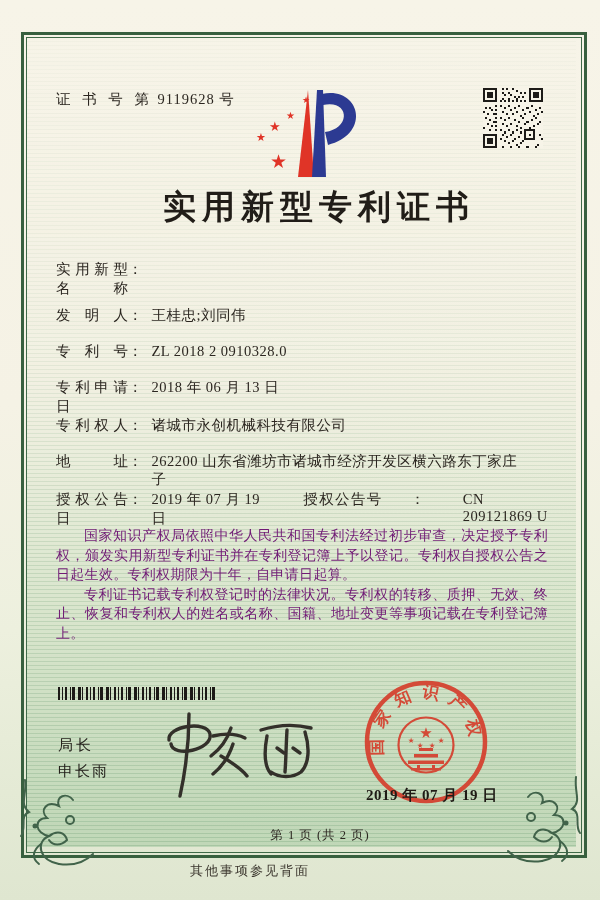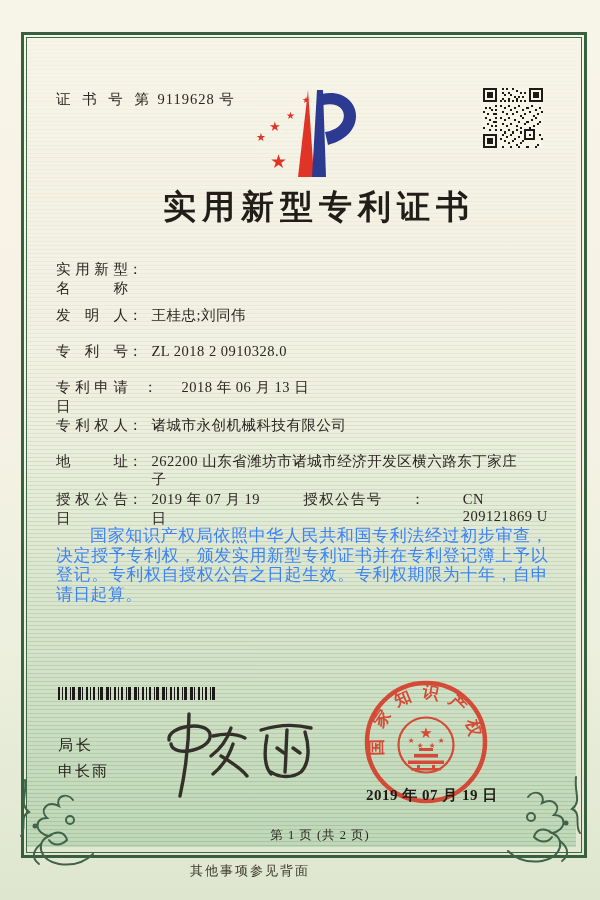--- a/index.html
+++ b/index.html
@@ -28,22 +28,22 @@
   .title{left:16px;top:185px;width:600px;text-align:center;font-size:33px;font-weight:bold;
          letter-spacing:6px;text-indent:6px;color:#211d18;}
   
   .frow{left:56px;width:492px;display:flex;align-items:baseline;font-size:14.5px;}
   .flabel{display:inline-block;width:72px;text-align:justify;text-align-last:justify;flex:none;}
   .fcolon{flex:none;margin-right:9px;}
   .fvalue{letter-spacing:.5px;}
   .addr-l2{display:block;}
   .pair2{display:flex;align-items:baseline;margin-left:36px;gap:29px;}
   .pair2 .flabel{width:78px;}
-  .body-par{left:56px;width:492px;font-size:17px;line-height:19.5px;text-align:justify;
-            color:#3b82f6;letter-spacing:.3px;}
+  .body-par{left:56px;width:492px;font-size:14px;line-height:19.5px;text-align:justify;
+            color:#701a75;letter-spacing:.3px;}
   .body-par p{margin:0;text-indent:2em;}
   .barcode{left:58px;top:687px;width:160px;height:13px;
     background:
       repeating-linear-gradient(90deg,#1c1a17 0 1.5px,transparent 1.5px 4px),
       repeating-linear-gradient(90deg,#1c1a17 0 2px,transparent 2px 7px);
   }
   .sig-title{left:58px;top:736px;font-size:15px;letter-spacing:3px;color:#23201b;}
   .sig-name{left:58px;top:762px;font-size:15px;letter-spacing:2px;color:#23201b;}
   .seal-date{left:366px;top:786px;font-size:15px;font-weight:bold;letter-spacing:.5px;color:#1f1b16;z-index:3;}
   .page-info{left:0;top:827px;width:600px;text-align:center;font-size:12.5px;letter-spacing:1px;margin-left:20px;}
@@ -96,21 +96,21 @@
 <div class="abs z1 frow" style="top:306px;">
   <span class="flabel">发 明 人</span>
     <span class="fcolon">：</span>
     <span class="fvalue">王桂忠;刘同伟</span>
 </div>
 <div class="abs z1 frow" style="top:342px;">
   <span class="flabel">专 利 号</span>
     <span class="fcolon">：</span>
     <span class="fvalue">ZL 2018 2 0910328.0</span>
 </div>
-<div class="abs z1 frow" style="top:378px;gap:15px;">
+<div class="abs z1 frow" style="top:378px;">
   <span class="flabel">专利申请日</span>
     <span class="fcolon">：</span>
     <span class="fvalue">2018 年 06 月 13 日</span>
 </div>
 <div class="abs z1 frow" style="top:416px;">
   <span class="flabel">专 利 权 人</span>
     <span class="fcolon">：</span>
     <span class="fvalue">诸城市永创机械科技有限公司</span>
 </div>
 <div class="abs z1 frow" style="top:452px;line-height:18px;">
@@ -124,20 +124,21 @@
     <span class="fvalue">2019 年 07 月 19 日</span>
   <span class="pair2">
     <span class="flabel">授权公告号</span>
       <span class="fcolon">：</span>
       <span class="fvalue">CN 209121869 U</span>
   </span>
 </div>
 
 <div class="abs z1 body-par" style="top:526px;">
   <p>国家知识产权局依照中华人民共和国专利法经过初步审查，决定授予专利权，颁发实用新型专利证书并在专利登记簿上予以登记。专利权自授权公告之日起生效。专利权期限为十年，自申请日起算。</p>
+  <p>专利证书记载专利权登记时的法律状况。专利权的转移、质押、无效、终止、恢复和专利权人的姓名或名称、国籍、地址变更等事项记载在专利登记簿上。</p>
 </div>
 
 <div class="abs z1 barcode"></div>
 
 <div class="abs z1 sig-title">局长</div>
 <div class="abs z1 sig-name">申长雨</div>
 
 <svg class="abs" style="left:155px;top:706px;z-index:2;" width="170" height="95" viewBox="0 0 170 95">
   <g fill="none" stroke="#33302a" stroke-width="3.4" stroke-linecap="round">
     <path d="M14 34 C12 20 52 14 55 28 C58 44 18 52 16 38"></path>

